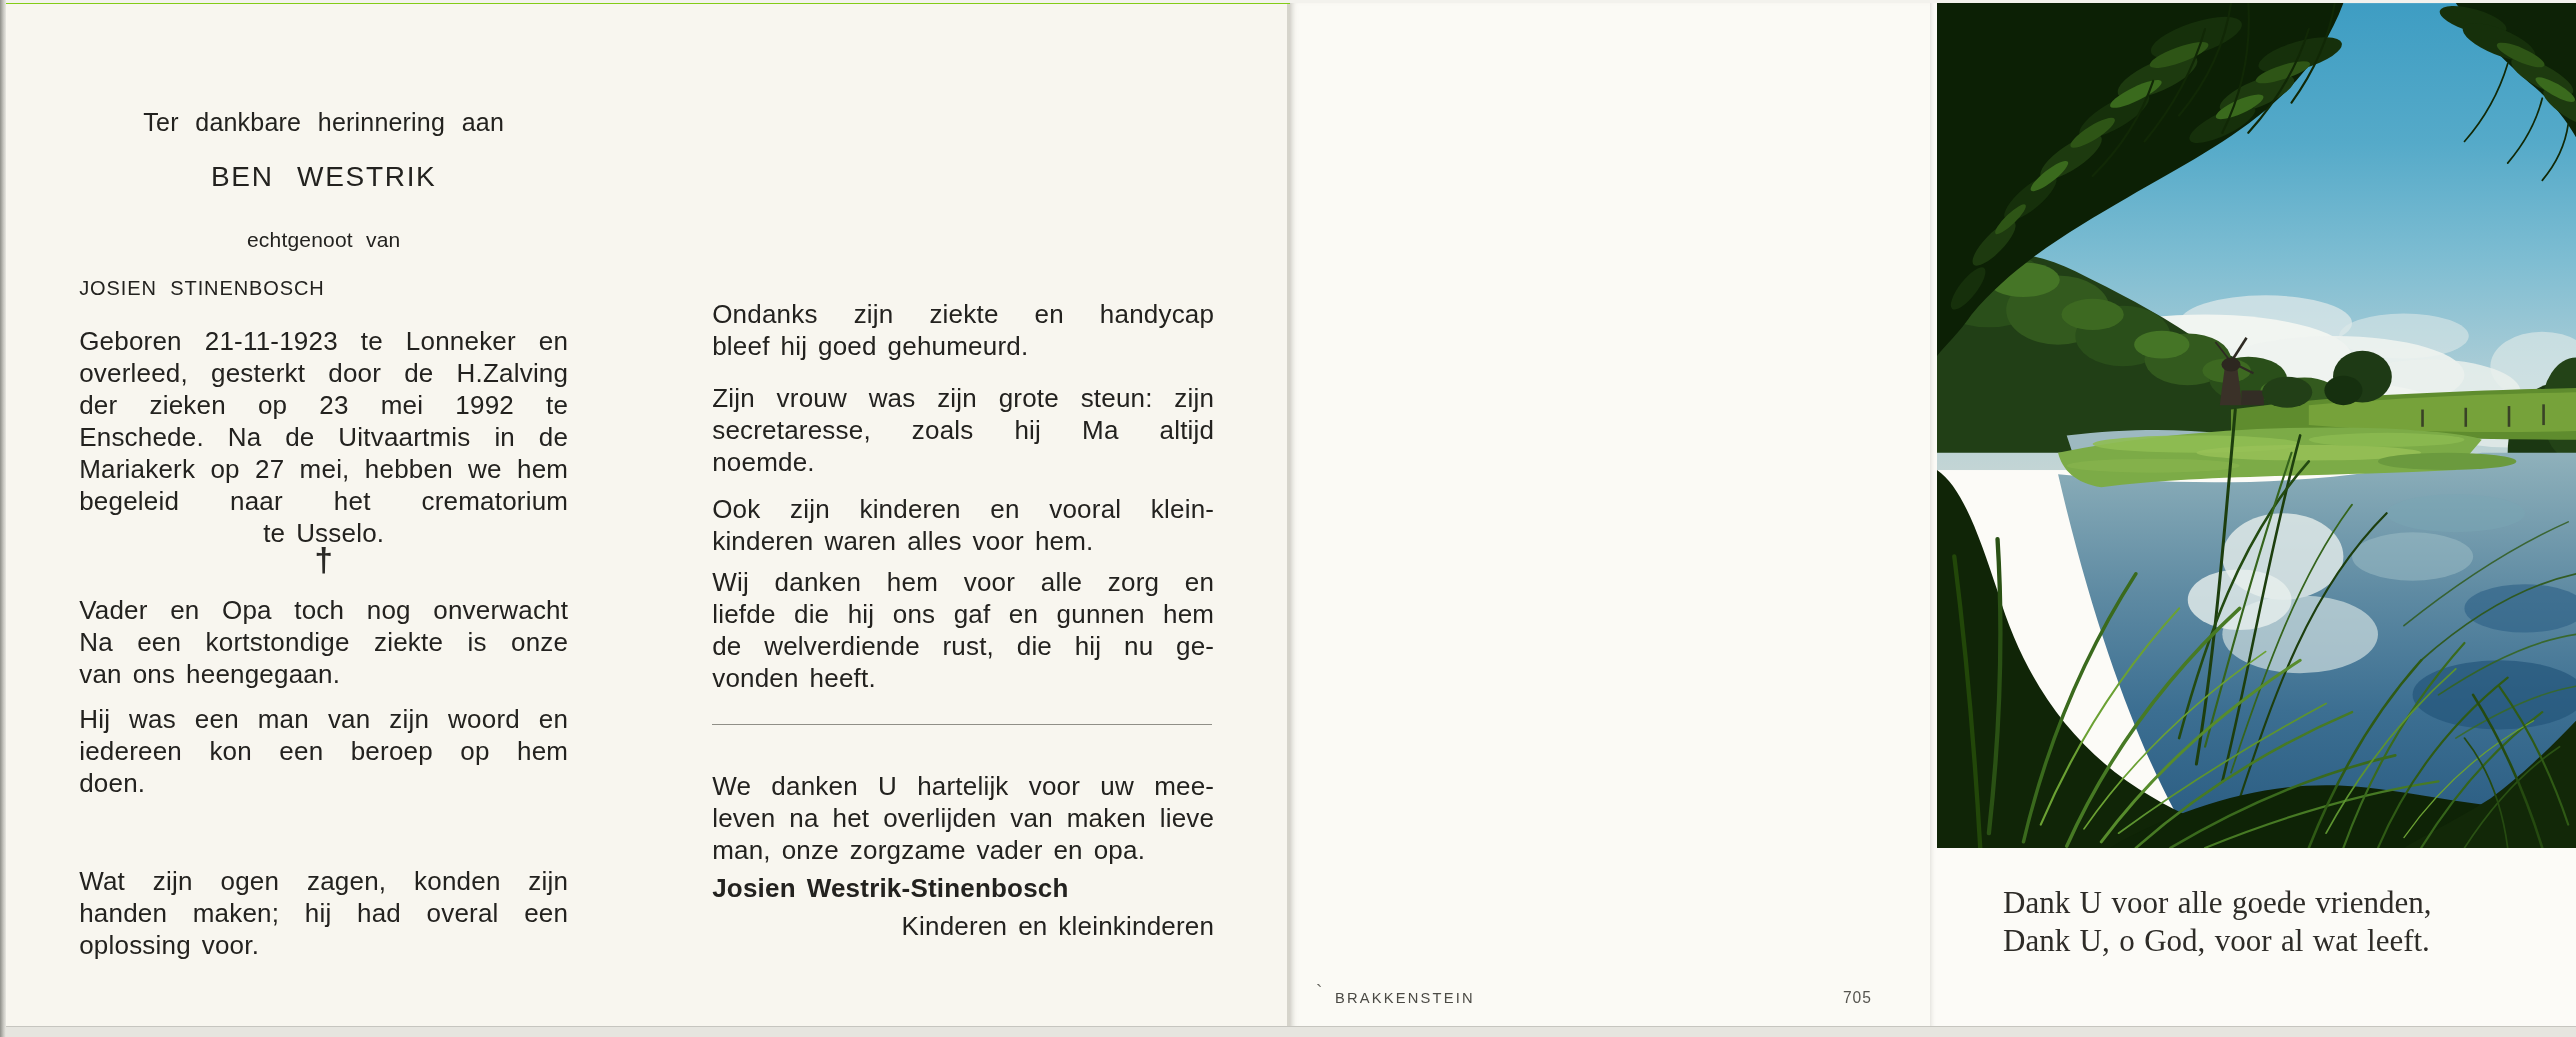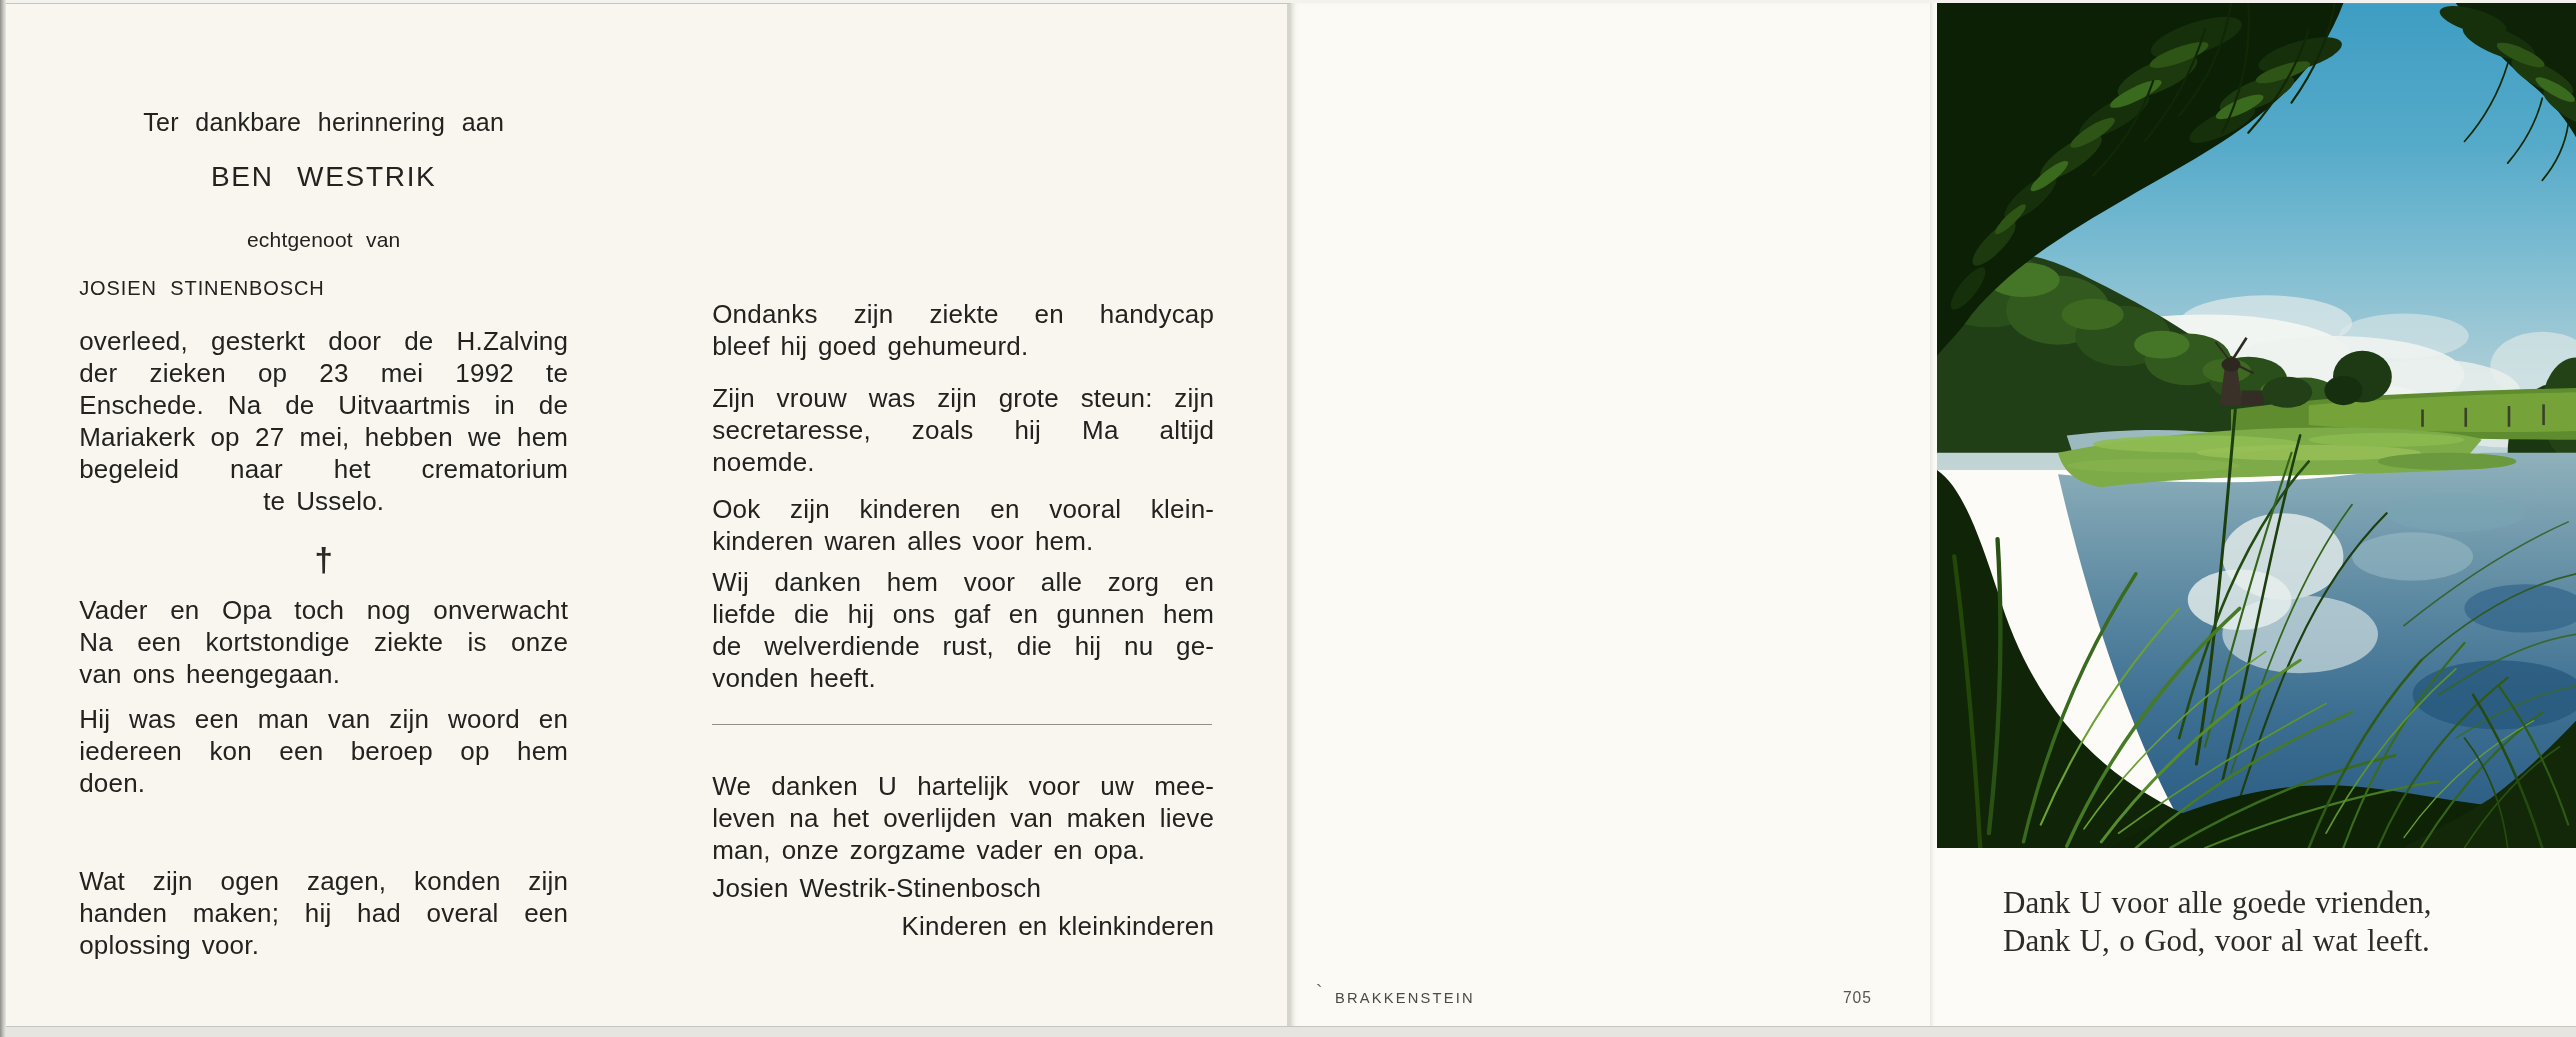--- a/index.html
+++ b/index.html
@@ -1,16 +1,16 @@
 <!DOCTYPE html>
 <html style="font-size:14px"><head>
 <meta charset="utf-8">
 <style>
   html,body{margin:0;padding:0;background:#dddcd6;}
-  .scan{position:relative;width:2576px;height:1038px;background:#f9a8d4;overflow:hidden;
+  .scan{position:relative;width:2576px;height:1038px;background:#84cc16;overflow:hidden;
         font-family:"Liberation Sans","DejaVu Sans",sans-serif;color:#22211e;}
   .page{position:absolute;}
   .page-left{left:5.2px;top:3.5px;width:1285px;height:1027px;background:#f8f6ef;}
   .page-back{left:1290px;top:1.7px;width:640px;height:1034px;background:#fbfaf5;
              box-shadow:inset 5.2px 0 6px -4.3px rgba(140,138,128,.55);}
   .page-front{left:1930px;top:0;width:646px;height:1038px;background:#fcfbf7;
              box-shadow:inset 4.3px 0 5.2px -3.5px rgba(150,148,138,.3);padding-left:12px;}
   .edge-left{position:absolute;left:0;top:0;width:6px;height:1038px;
              background:linear-gradient(90deg,#8f8f89,#c6c5bf 55%,#e9e8e2);}
   .edge-top{position:absolute;left:0;top:0;width:2576px;height:2.6px;background:#f3f2ed;}
@@ -31,21 +31,21 @@
   .name{top:157px;font-size:28px;text-align:center;letter-spacing:1.7px;word-spacing:14px;}
   .relation{top:220px;font-size:21px;text-align:center;word-spacing:7px;}
   .spouse{top:268px;font-size:20px;text-align:left;letter-spacing:0.9px;word-spacing:7px;}
   .p-life{top:321px;}
   .cross{top:540px;font-size:33px;text-align:center;font-weight:bold;color:#2a2926;}
   .pa-0{top:590px;} .pa-1{top:699px;} .pa-2{top:828px;margin-top:33px;}
   .pb-0{top:294px;} .pb-1{top:378px;} .pb-2{top:489px;} .pb-3{top:562px;}
   .divider{position:absolute;left:0;top:720px;width:500px;height:0;
            border-top:1.7px solid rgba(110,108,100,.75);}
   .pb-closing{top:766px;}
-  .sig1{top:868px;text-align:left;}
+  .sig1{top:868px;text-align:left;font-weight:bold;}
   .sig2{top:906px;text-align:right;}
 
   
   .tick{position:absolute;left:26px;top:979px;font-size:19px;color:#6a6a64;}
   .printer{position:absolute;left:45px;top:988px;font-size:14.7px;letter-spacing:2.2px;color:#4b4a45;}
   .printnum{position:absolute;left:553px;top:987px;font-size:15.6px;letter-spacing:0.9px;color:#55544f;}
 
   
   .photo{position:absolute;left:7px;top:2.6px;width:639px;height:845px;overflow:hidden;}
   .photo svg{display:block;}
@@ -60,20 +60,21 @@
 <div class="scan">
 
   <div class="page page-left">
 
     <div class="col col-a">
       <div class="tb intro">Ter dankbare herinnering aan</div>
       <div class="tb name">BEN WESTRIK</div>
       <div class="tb relation">echtgenoot van</div>
       <div class="tb spouse">JOSIEN STINENBOSCH</div>
       <div class="tb p-life">
+          <div class="tline">Geboren 21-11-1923 te Lonneker en</div>
           <div class="tline">overleed, gesterkt door de H.Zalving</div>
           <div class="tline">der zieken op 23 mei 1992 te</div>
           <div class="tline">Enschede. Na de Uitvaartmis in de</div>
           <div class="tline">Mariakerk op 27 mei, hebben we hem</div>
           <div class="tline">begeleid naar het crematorium</div>
           <div class="tline tline-last-center">te Usselo.</div>
         </div>
       <div class="tb cross">†</div>
       <div class="tb pa-0">
           <div class="tline">Vader en Opa toch nog onverwacht</div>

